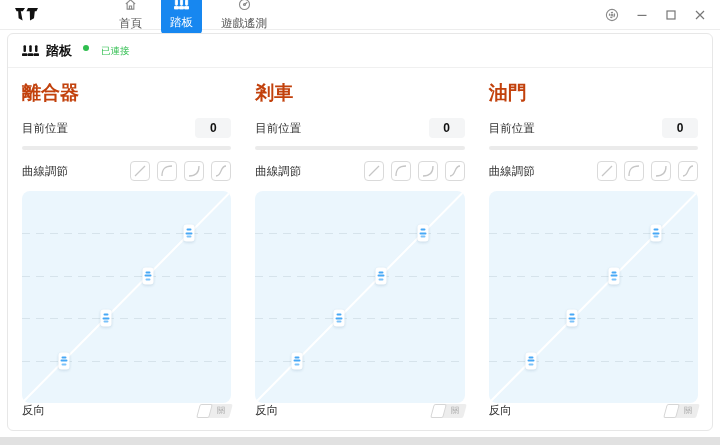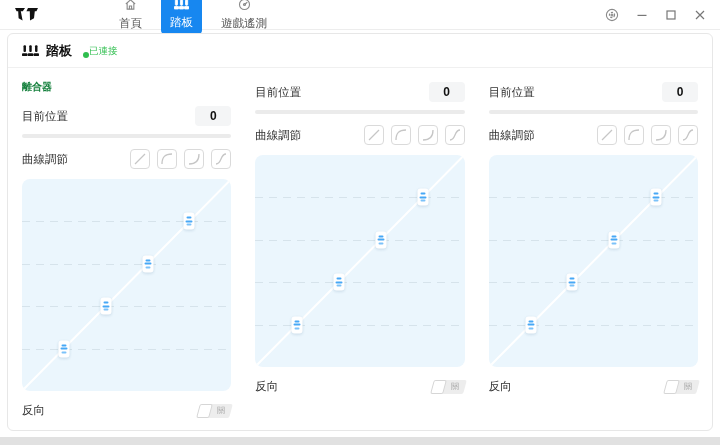--- a/index.html
+++ b/index.html
@@ -28,27 +28,27 @@
   
   .card {
     position:absolute; left:7px; right:7px; top:33px; height:398px;
     background:#fff; border:1px solid #e7e7e7; border-radius:6px; overflow:hidden;
   }
   .card-header {
     display:flex; align-items:center; gap:7px; padding:8px 14px 7px 14px;
     border-bottom:1px solid #f0f0f0;
   }
   .sec-title { font-size:13px; font-weight:bold; color:#111; }
-  .status-wrap { display:flex; align-items:flex-end; gap:0; margin-left:4px; }
+  .status-wrap { display:flex; align-items:flex-start; gap:12px; margin-left:4px; }
   .status-dot { width:6px; height:6px; border-radius:50%; background:#2fbe4e; display:inline-block; }
   .status-text { font-size:9.5px; color:#2fbe4e; }
   .cols {
     display:grid; grid-template-columns:1fr 1fr 1fr; gap:24px; padding:2px 14px 0 14px;
   }
-  .col-title { margin-top:10px; font-size:10px; font-weight:bold; color:#15803d; }
+  .col-title { margin-top:10px; font-size:19px; font-weight:bold; color:#c2410c; }
   .row { display:flex; align-items:center; justify-content:space-between;gap:12px; }
   .posrow { margin-top:12px; }
   .lbl { font-size:11.5px; color:#333; }
   .valbox {
     min-width:36px; height:20px; background:#f4f5f6; border-radius:4px;
     font-size:12px; font-weight:bold; color:#111; display:flex; align-items:center; justify-content:center;
     padding:0 8px;
   }
   .pbar { margin-top:8px; height:4px; background:#ebebeb; border-radius:2px; }
   .curverow { margin-top:11px; }
@@ -72,21 +72,21 @@
     position:absolute; width:11px; height:17px; background:#fff; border-radius:3px;
     box-shadow:0 1px 3px rgba(40,90,130,.18); transform:translate(-50%,-50%);
     display:flex; flex-direction:column; align-items:center; justify-content:center; gap:1.5px;
     cursor:grab;
   }
   .handle i { display:block; height:2px; border-radius:1px; background:#47a8f6; }
   .handle i:nth-child(1) { width:5px; }
   .handle i:nth-child(2) { width:7px; }
   .handle i:nth-child(3) { width:5px; background:#7cc2f9; }
   
-  .revrow { margin-top:12px; }
+  .revrow { }
   .toggle {
     width:31px; height:14px; background:#ededed; border-radius:2px;
     transform:skewX(-15deg); display:flex; align-items:center; cursor:pointer;
   }
   .knob {
     width:13px; height:14px; background:#fff; border:1px solid #d6d6d6; border-radius:2px;
     margin-left:-2px;
   }
   .tlabel {
     flex:1; text-align:center; font-size:8px; color:#a9a9a9; transform:skewX(15deg);
@@ -254,20 +254,21 @@
       <div class="row revrow">
         <span class="lbl">反向</span>
         <div class="toggle">
           <span class="knob"></span>
           <span class="tlabel">關</span>
         </div>
       </div>
     </div>
 
     <div class="col">
+      <div class="col-title">剎車</div>
       <div class="row posrow">
         <span class="lbl">目前位置</span>
         <span class="valbox">0</span>
       </div>
       <div class="pbar"></div>
       <div class="row curverow">
         <span class="lbl">曲線調節</span>
         <div class="curvebtns">
           <button class="cbtn">
               <svg width="14" height="14" viewBox="0 0 14 14">
@@ -323,20 +324,21 @@
       <div class="row revrow">
         <span class="lbl">反向</span>
         <div class="toggle">
           <span class="knob"></span>
           <span class="tlabel">關</span>
         </div>
       </div>
     </div>
 
     <div class="col">
+      <div class="col-title">油門</div>
       <div class="row posrow">
         <span class="lbl">目前位置</span>
         <span class="valbox">0</span>
       </div>
       <div class="pbar"></div>
       <div class="row curverow">
         <span class="lbl">曲線調節</span>
         <div class="curvebtns">
           <button class="cbtn">
               <svg width="14" height="14" viewBox="0 0 14 14">

